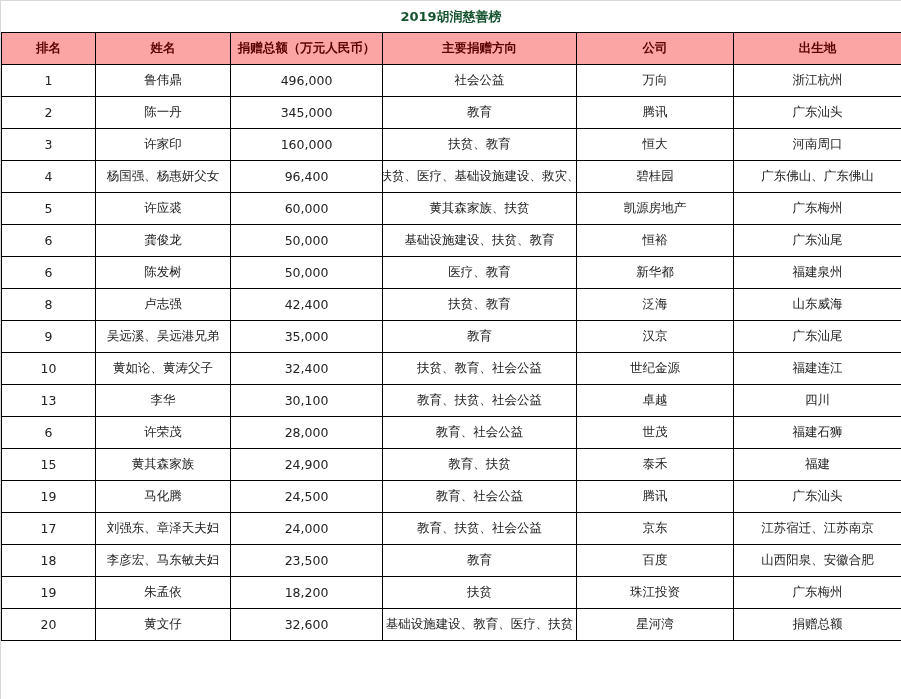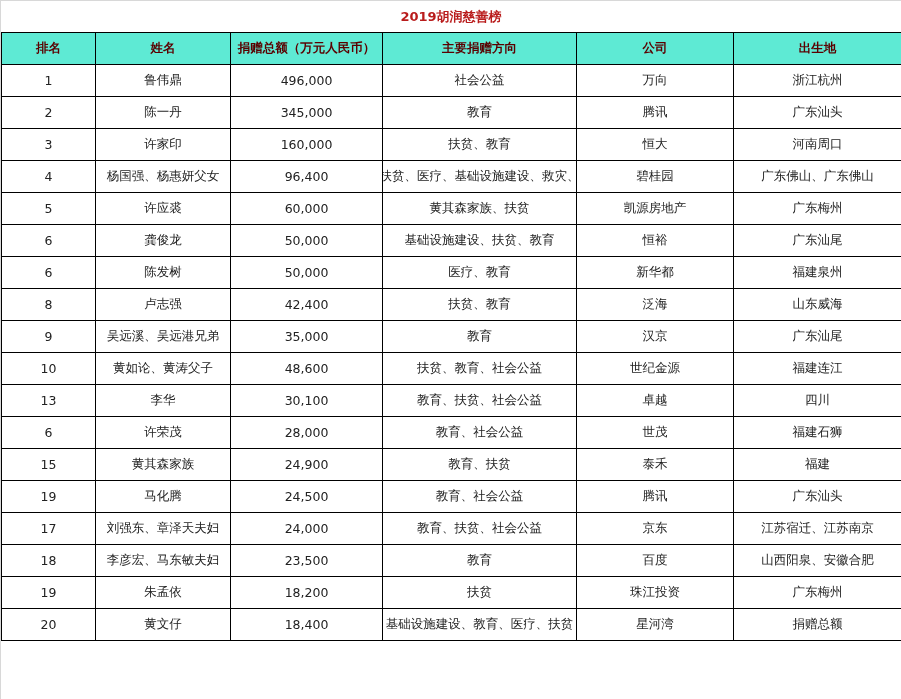--- a/index.html
+++ b/index.html
@@ -1,23 +1,23 @@
 <!DOCTYPE html>
 <html><head>
 <meta charset="utf-8">
 <style>
   html, body { margin: 0; padding: 0; background: #ffffff; }
   body { width: 901px; height: 699px; overflow: hidden; font-family: "DejaVu Sans", "Liberation Sans", sans-serif; }
   .sheet { position: relative; width: 901px; height: 699px; background: #fff; border-left: 1px solid #d8d8d8; border-top: 1px solid #d8d8d8; box-sizing: border-box; }
-  .title { height: 31px; line-height: 31px; text-align: center; font-weight: bold; font-size: 13px; color: #b91c1c; }
+  .title { height: 31px; line-height: 31px; text-align: center; font-weight: bold; font-size: 13px; color: #14532d; }
   table { border-collapse: collapse; table-layout: fixed; width: 900px; }
   col.c1 { width: 94px; } col.c2 { width: 135px; } col.c3 { width: 152px; }
   col.c4 { width: 194px; } col.c5 { width: 157px; } col.c6 { width: 168px; }
   th, td { border: 1px solid #000; text-align: center; white-space: nowrap; overflow: hidden; padding: 0; font-size: 12.5px; color: #222; }
-  th { background: #5eead4; height: 31px; font-weight: bold; color: #5a0000; font-size: 12.5px; }
+  th { background: #fca5a5; height: 31px; font-weight: bold; color: #5a0000; font-size: 12.5px; }
   td { height: 31px; }
   .clipbox { display: block; overflow: hidden; white-space: nowrap; }
   .clip-center { display: flex; justify-content: center; }
   .clip-center span { flex-shrink: 0; }
 </style>
 </head>
 <body>
 
 <div class="sheet">
   <div class="title">2019胡润慈善榜</div>
@@ -335,21 +335,21 @@
               <span>10</span>
             </div>
           </td>
           <td>
             <div class="clipbox clip-center">
               <span>黄如论、黄涛父子</span>
             </div>
           </td>
           <td>
             <div class="clipbox clip-center">
-              <span>48,600</span>
+              <span>32,400</span>
             </div>
           </td>
           <td>
             <div class="clipbox clip-center">
               <span>扶贫、教育、社会公益</span>
             </div>
           </td>
           <td>
             <div class="clipbox clip-center">
               <span>世纪金源</span>
@@ -591,21 +591,21 @@
               <span>20</span>
             </div>
           </td>
           <td>
             <div class="clipbox clip-center">
               <span>黄文仔</span>
             </div>
           </td>
           <td>
             <div class="clipbox clip-center">
-              <span>18,400</span>
+              <span>32,600</span>
             </div>
           </td>
           <td>
             <div class="clipbox clip-center">
               <span>基础设施建设、教育、医疗、扶贫</span>
             </div>
           </td>
           <td>
             <div class="clipbox clip-center">
               <span>星河湾</span>

